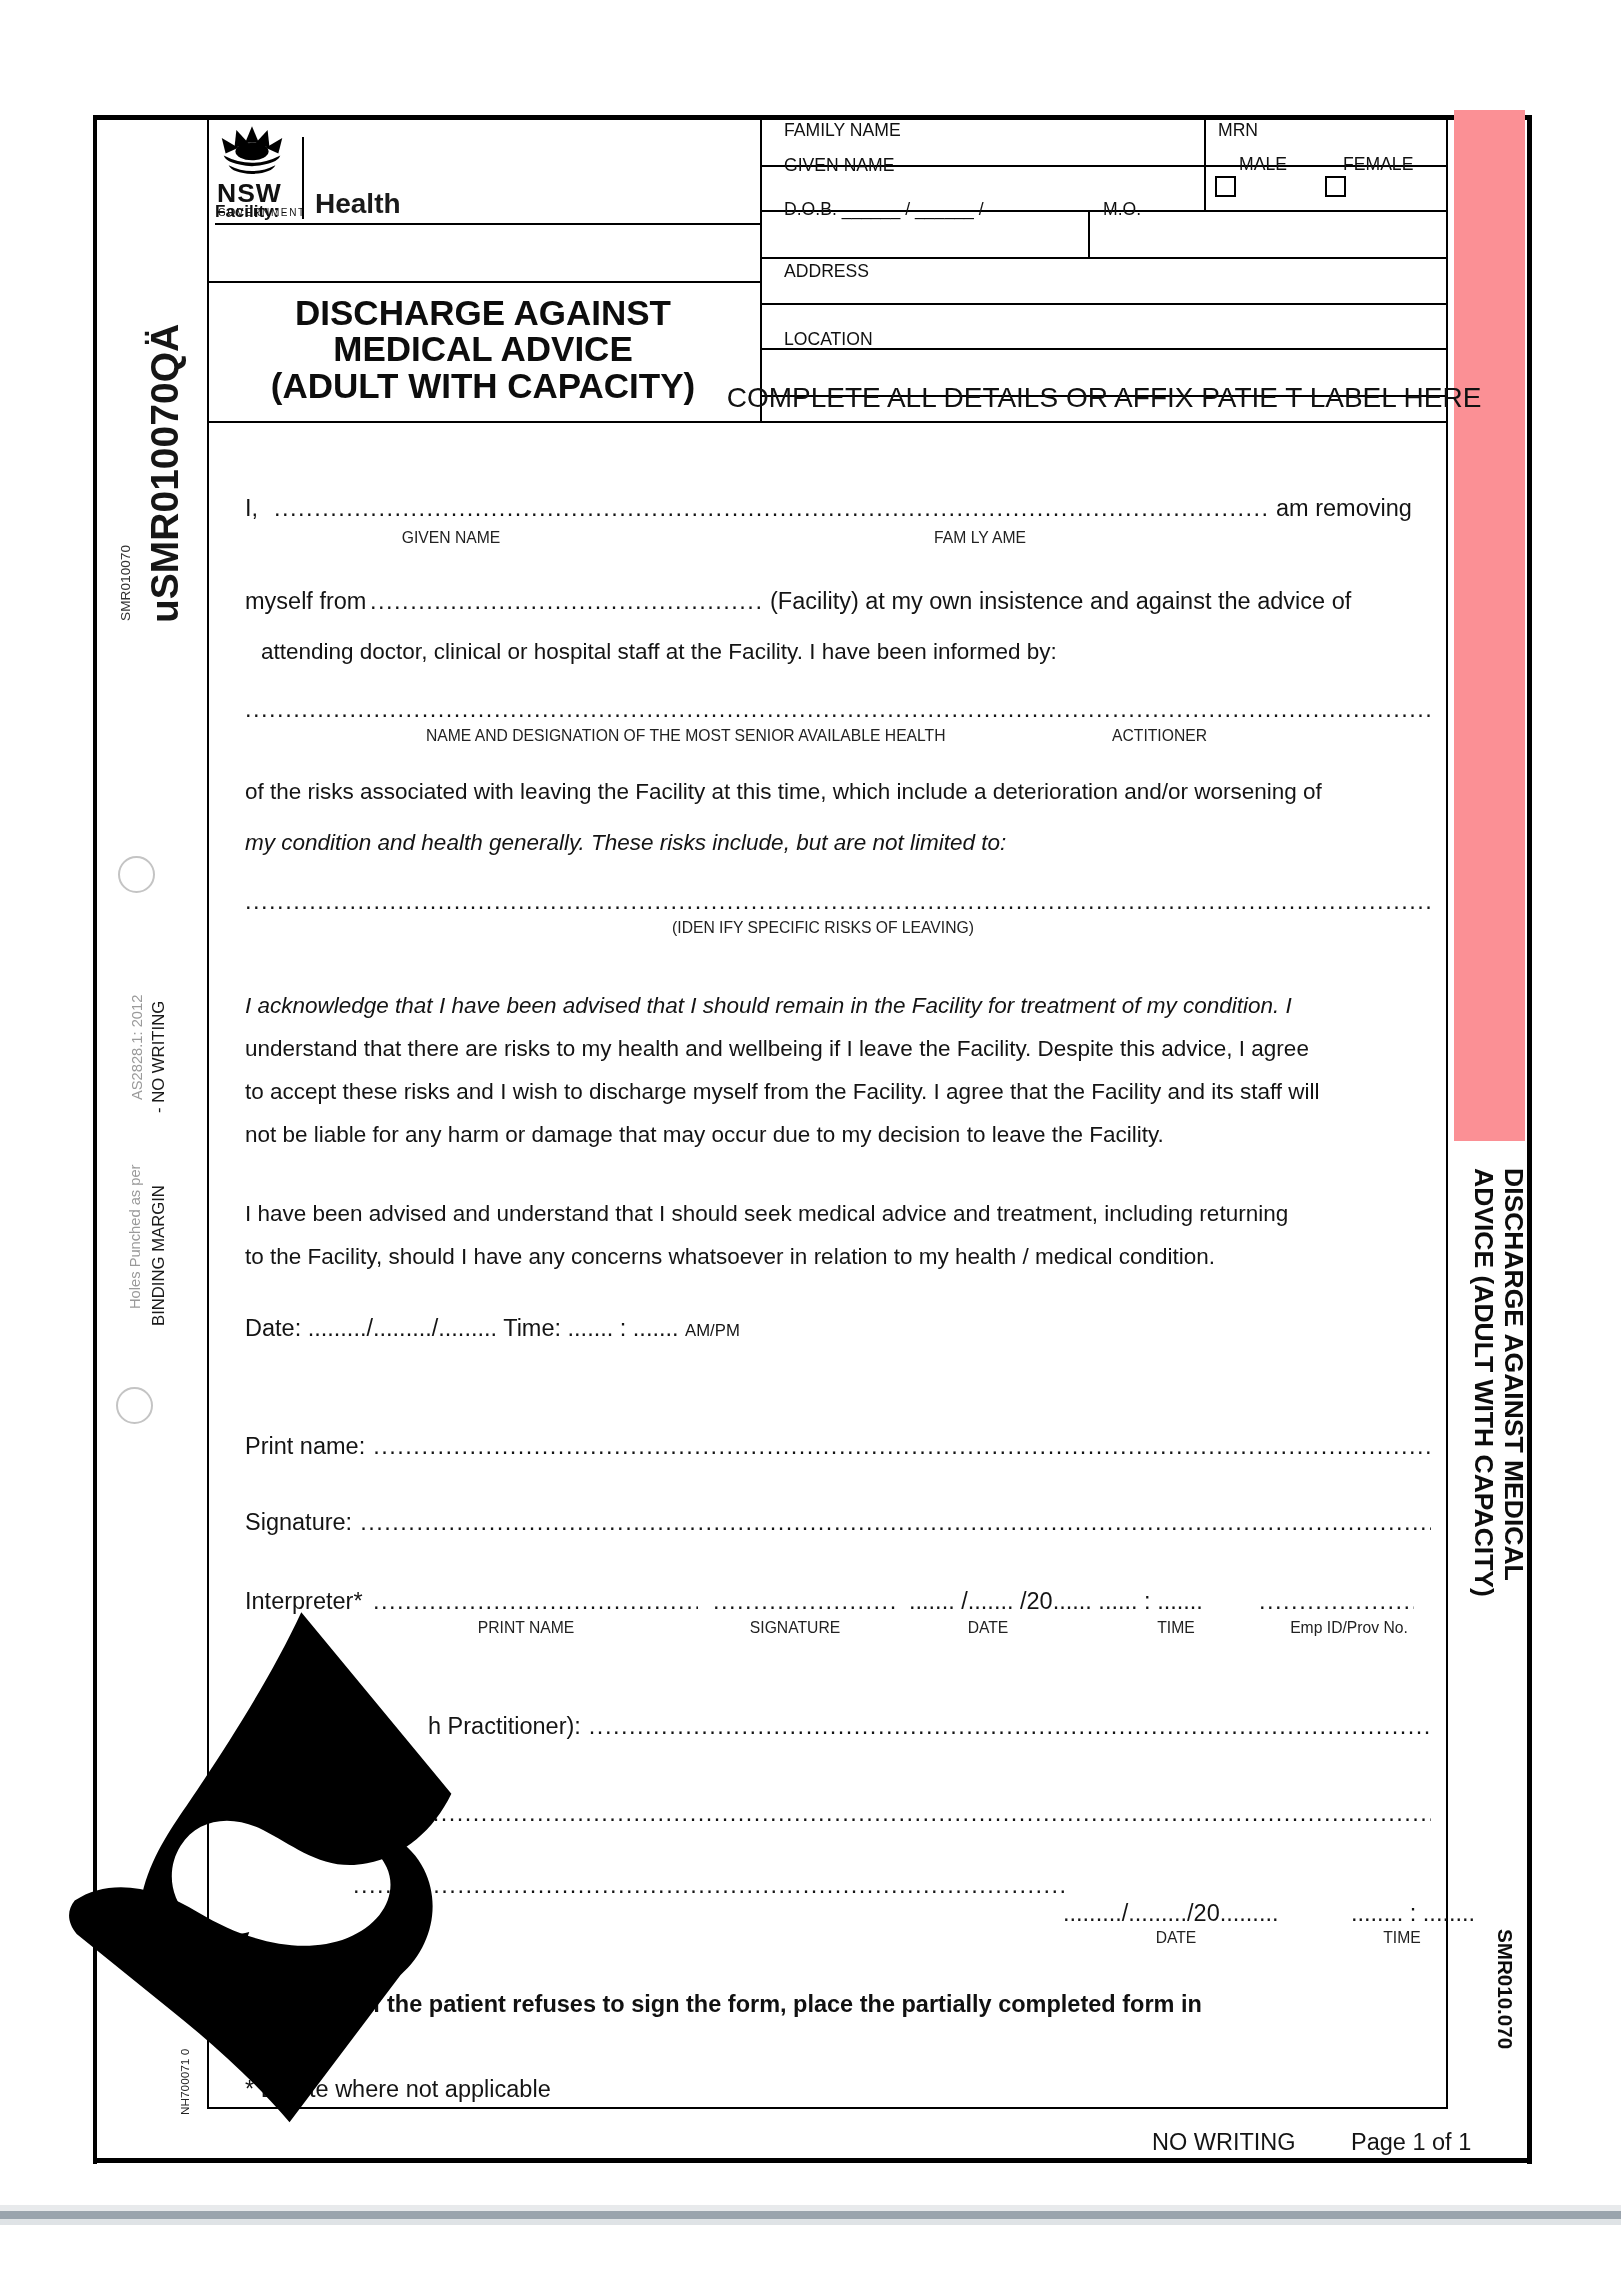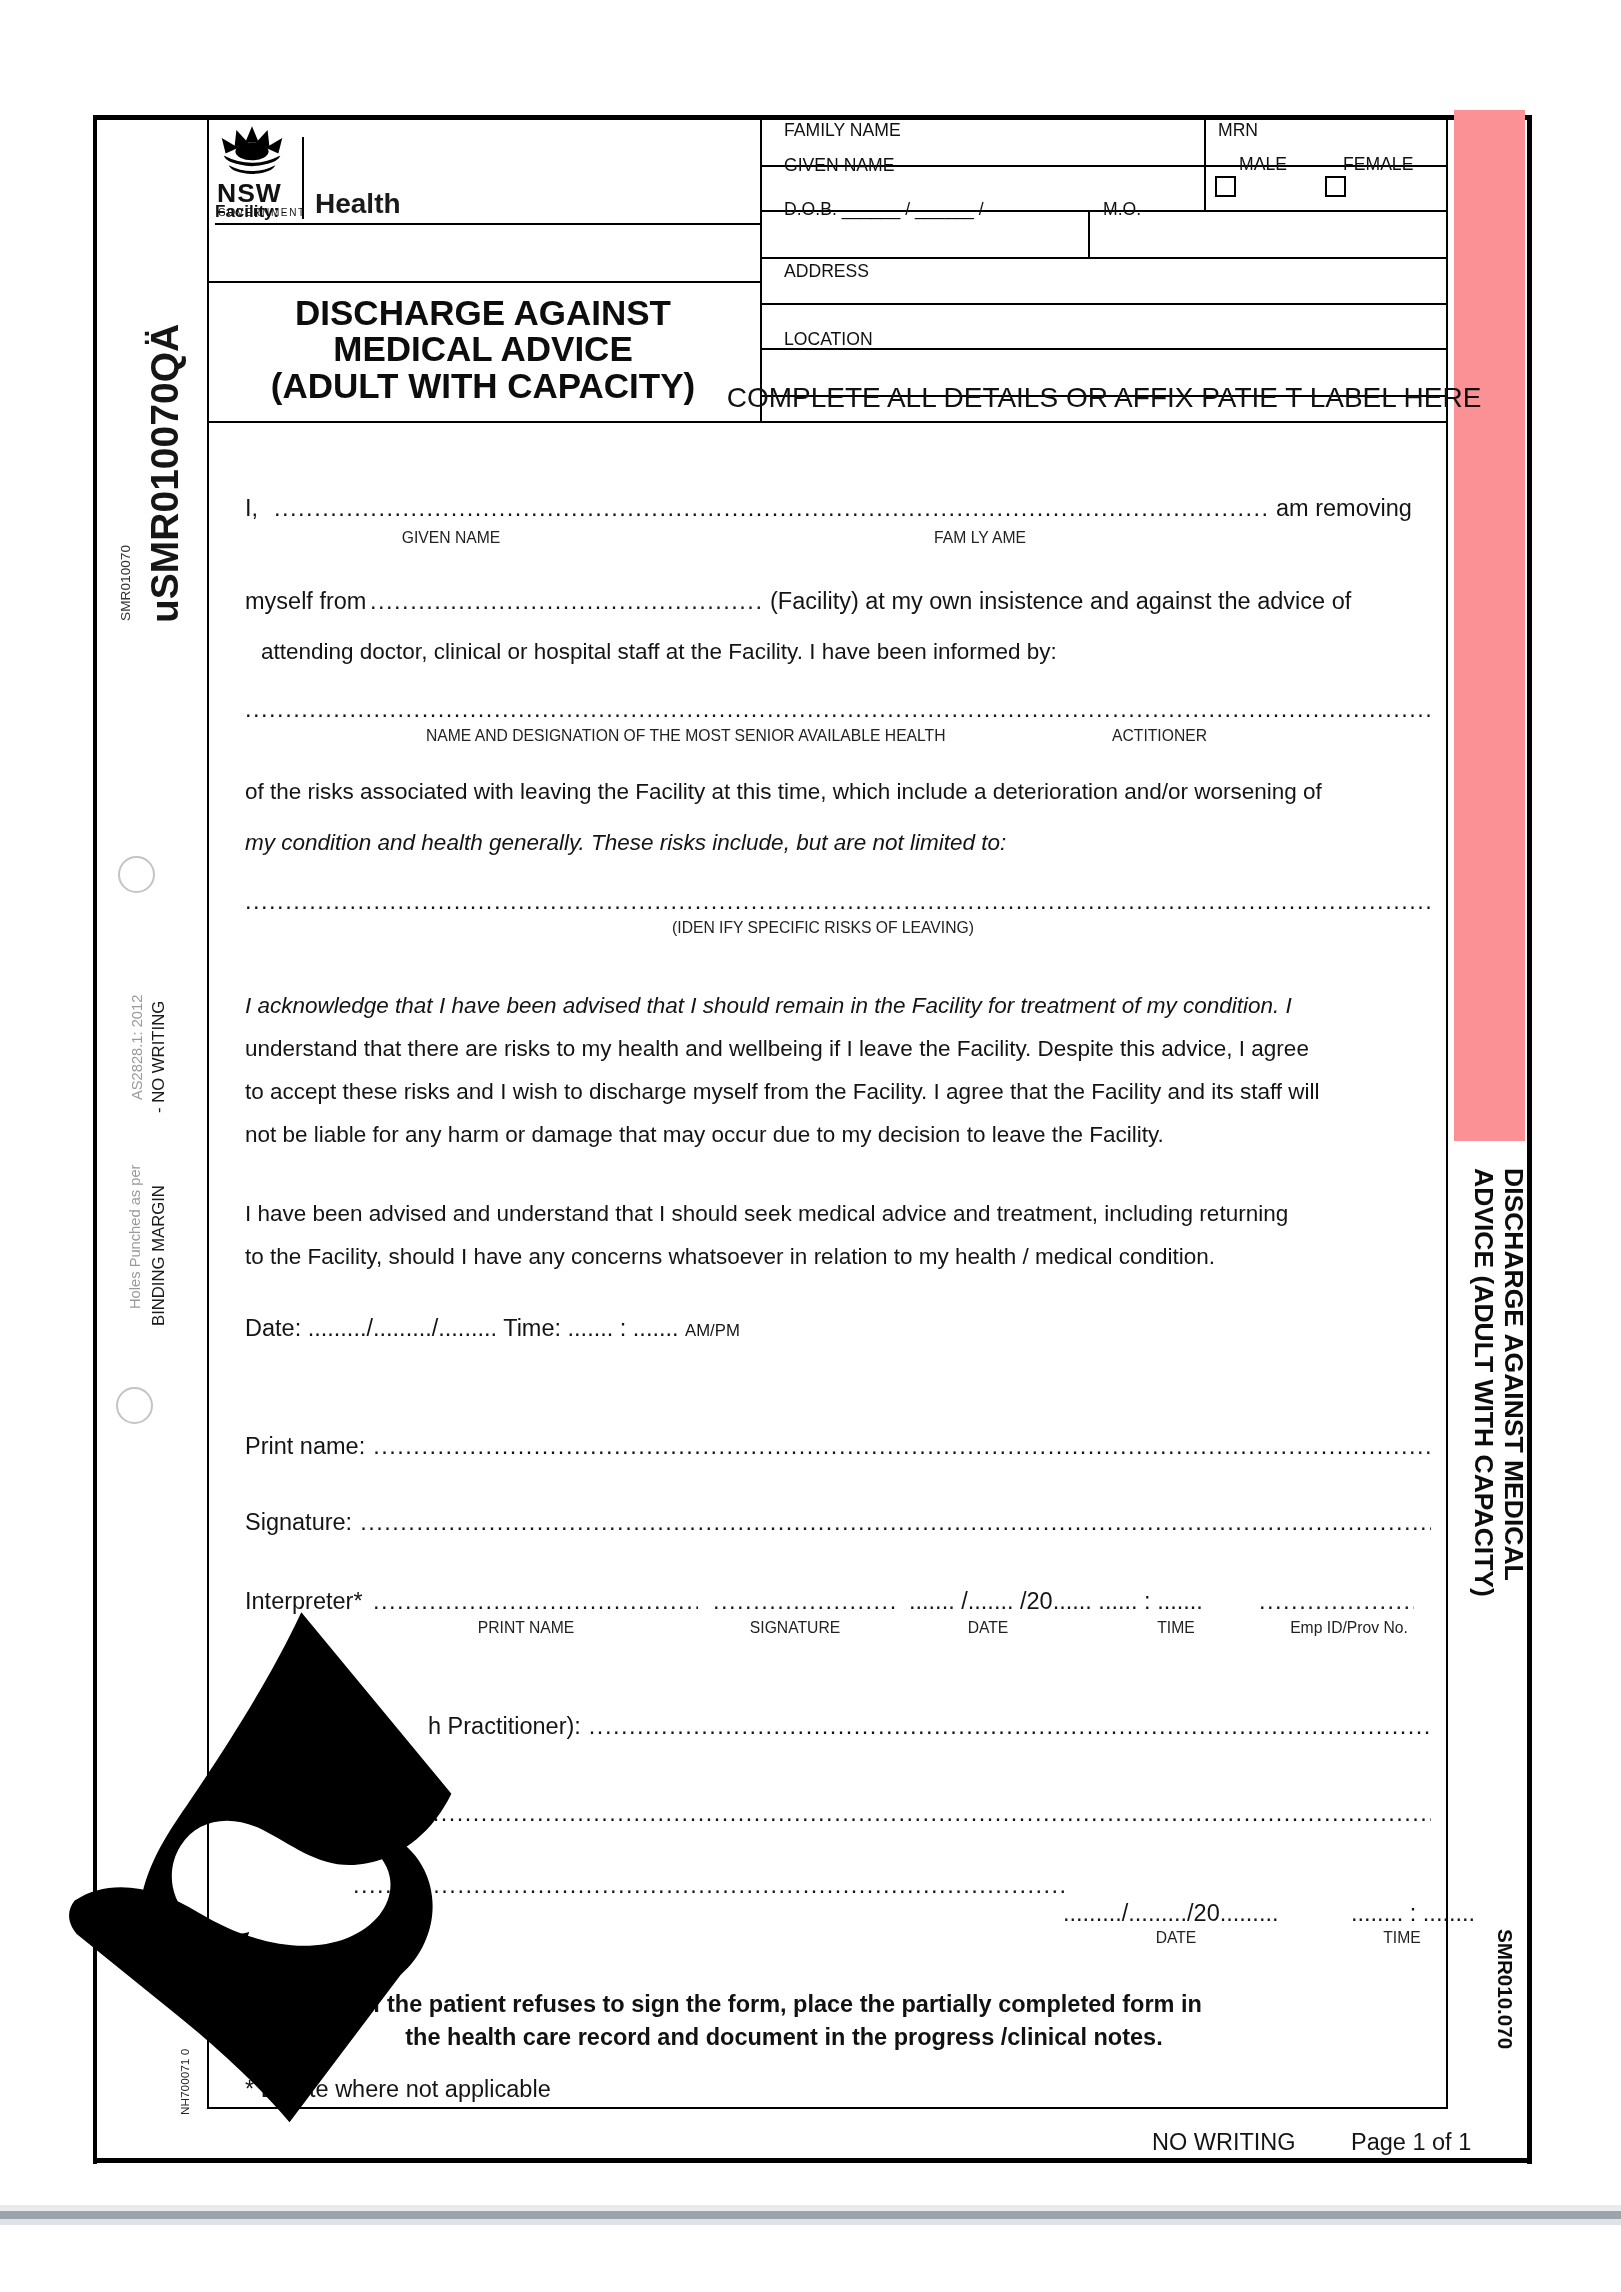--- a/index.html
+++ b/index.html
@@ -167,21 +167,20 @@
 <div class="dots" style="left:240px;top:1800px;width:1191px;">..........................................................................................................................................................................................</div>
 <div class="dots" style="left:353px;top:1872px;width:716px;">....................................................................................................</div>
 
 <div class="bt2" style="left:1063px;top:1900px;">........./........./20.........</div>
 <div class="bt2" style="left:1351px;top:1900px;">........ : ........</div>
 <div class="cap" style="left:1176px;top:1929px;transform:translateX(-50%);">DATE</div>
 <div class="cap" style="left:1402px;top:1929px;transform:translateX(-50%);">TIME</div>
 
 <div class="abs" style="left:245px;top:1988px;width:1078px;text-align:center;font-size:23.5px;font-weight:bold;line-height:33px;">
   <div>If the patient refuses to sign the form, place the partially completed form in</div>
-  <div>the health care record and document in the progress /clinical notes.</div>
 </div>
 
 <div class="bt2" style="left:245px;top:2076px;">* Delete where not applicable</div>
 
 <div class="bt2" style="left:1152px;top:2129px;">NO WRITING</div>
 <div class="bt2" style="left:1351px;top:2129px;">Page 1 of 1</div>
 
 <svg class="abs" style="left:59px;top:1573px;z-index:30;" width="412" height="564" viewBox="0 0 420 575">
   <path fill="#000" d="M247 40 L400 225
     C382 262 352 288 314 296

